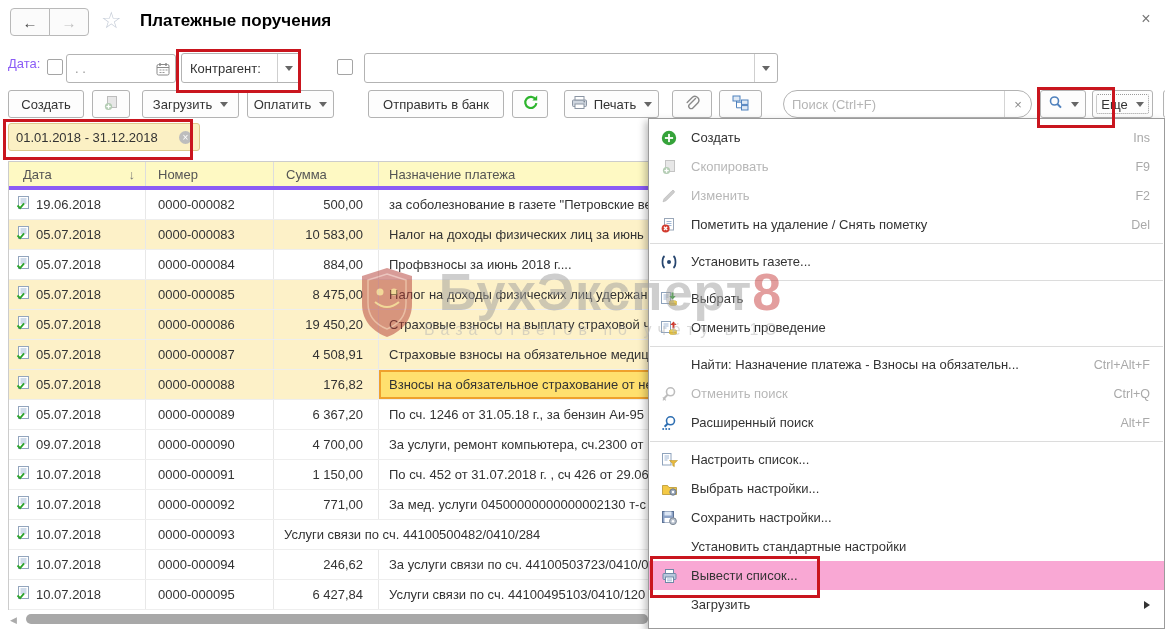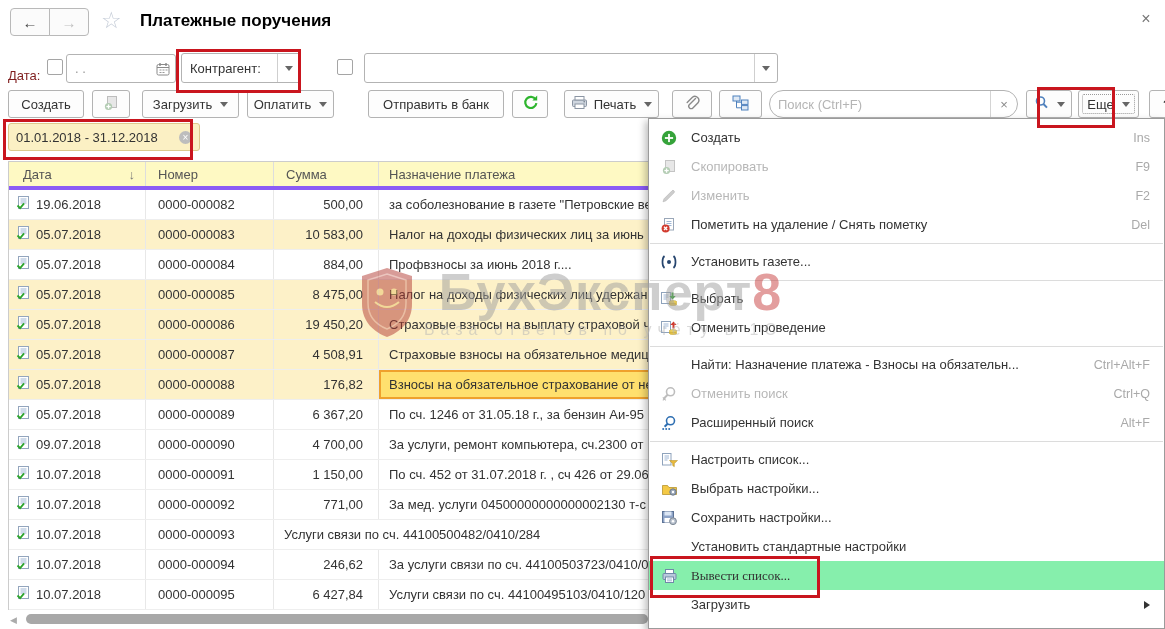--- a/index.html
+++ b/index.html
@@ -8,21 +8,21 @@
   .abs{position:absolute;}
   
   .navgroup{left:10px;top:8px;display:flex;}
   .navbtn{width:38px;height:26px;border:1px solid #b9b9b9;background:#fbfbfb;display:flex;align-items:center;justify-content:center;font-size:15px;}
   .navbtn.back{border-radius:4px 0 0 4px;color:#444;font-weight:bold;}
   .navbtn.fwd{border-radius:0 4px 4px 0;margin-left:-1px;color:#c0c0c0;font-weight:bold;}
   .star{left:101px;top:7px;font-size:23px;color:#c6cdd8;}
   .title{left:140px;top:11px;font-size:17px;font-weight:bold;color:#000;}
   .winclose{right:10px;top:10px;font-size:16px;color:#777;width:18px;text-align:center;}
   
-  .flabel{left:8px;top:68px;color:#7f1d1d;}
+  .flabel{left:8px;top:56px;color:#8b5cf6;}
   .cb{width:14px;height:14px;border:1px solid #a5a5a5;border-radius:2px;background:#fff;}
   .input{border:1px solid #b3b3b3;border-radius:3px;background:#fff;display:flex;align-items:center;}
   .dateinput{left:66px;top:54px;width:100px;height:27px;padding-left:8px;color:#9a9a9a;}
   .dateinput .calbtn{margin-left:auto;margin-right:5px;display:flex;}
   .drop{display:flex;align-items:center;}
   .droparrow{width:22px;align-self:stretch;display:flex;align-items:center;justify-content:center;border-left:1px solid #cfcfcf;}
   .caret{width:0;height:0;border-left:4px solid transparent;border-right:4px solid transparent;border-top:5px solid #666;}
   .kontr{left:181px;top:53px;width:110px;height:28px;padding-left:8px;justify-content:space-between;}
   .combo{left:364px;top:53px;width:412px;height:28px;}
   .combo .droparrow{margin-left:auto;}
@@ -56,21 +56,21 @@
   .hscroll{left:8px;top:612px;width:1149px;height:14px;}
   .harrow{position:absolute;left:2px;top:3px;color:#ababab;font-size:9px;}
   .hthumb{position:absolute;left:18px;top:2px;width:622px;height:10px;background:#a8a8a8;border-radius:5px;}
   
   .menu{left:648px;top:118px;right:0;bottom:0;background:#fff;border:1px solid #9b9b9b;box-shadow:-3px 3px 7px rgba(0,0,0,.25);z-index:50;padding-top:4px;box-sizing:border-box;}
   .mi{display:flex;align-items:center;height:29px;padding:0 14px 0 10px;color:#333;}
   .mi .ic{width:20px;height:18px;margin-right:12px;flex:none;display:flex;align-items:center;justify-content:center;}
   .mi .lbl{flex:1;white-space:nowrap;overflow:hidden;}
   .mi .sc{margin-left:18px;color:#a9a9a9;font-size:12.5px;}
   .mi.disabled .lbl{color:#b7b7b7;}
-  .mi.highlight{background:#86efac;font-family:Liberation Serif, serif;}
+  .mi.highlight{background:#f9a8d4;}
   .msep{height:8px;position:relative;}
   .msep::after{content:"";position:absolute;left:1px;right:1px;top:3.5px;border-top:1px solid #dcdcdc;}
   .sub{width:0;height:0;border-left:6px solid #333;border-top:4.5px solid transparent;border-bottom:4.5px solid transparent;margin-left:18px;}
   
   .watermark{left:360px;top:266px;z-index:55;display:flex;align-items:flex-start;gap:10px;opacity:.5;pointer-events:none;}
   .wm-big{font-size:52px;font-weight:bold;color:#9e9e9e;line-height:52px;letter-spacing:1px;text-align:right;}
   .wm-big .wm8{color:#c84040;}
   .wm-tag{font-size:16px;letter-spacing:6px;color:#b5b5b5;margin-top:3px;}
   
   .redbox{border:3px solid #c9151e;z-index:90;pointer-events:none;}
@@ -164,21 +164,21 @@
           </svg></span>
     </div>
     <div class="btn" style="width:41px;margin-left:7px;">
       <span><svg width="17" height="16">
             <rect x="1" y="1" width="7" height="5" fill="#dfe9f5" stroke="#4f81bd"></rect>
             <rect x="9.5" y="5" width="6.5" height="4.4" fill="#dfe9f5" stroke="#4f81bd"></rect>
             <rect x="9.5" y="10.6" width="6.5" height="4.4" fill="#dfe9f5" stroke="#4f81bd"></rect>
             <path d="M4.5 6 v6.8 h5 M4.5 7.2 h5" fill="none" stroke="#4f81bd"></path>
           </svg></span>
     </div>
-    <div class="searchwrap" style="width:247px;margin-left:7px;border-radius:14px;">
+    <div class="searchwrap" style="width:247px;margin-left:21px;border-radius:14px;">
       <input placeholder="Поиск (Ctrl+F)" style="">
       <span class="clearx">×</span>
     </div>
     <div class="btn" style="width:44px;margin-left:8px;">
       <span><svg width="15" height="15">
             <circle cx="6.5" cy="6" r="4" fill="none" stroke="#4f81bd" stroke-width="1.6"></circle>
             <path d="M9.4 9 L13 12.6" stroke="#4f81bd" stroke-width="2"></path>
           </svg></span>
       <span class="caret"></span>
     </div>

